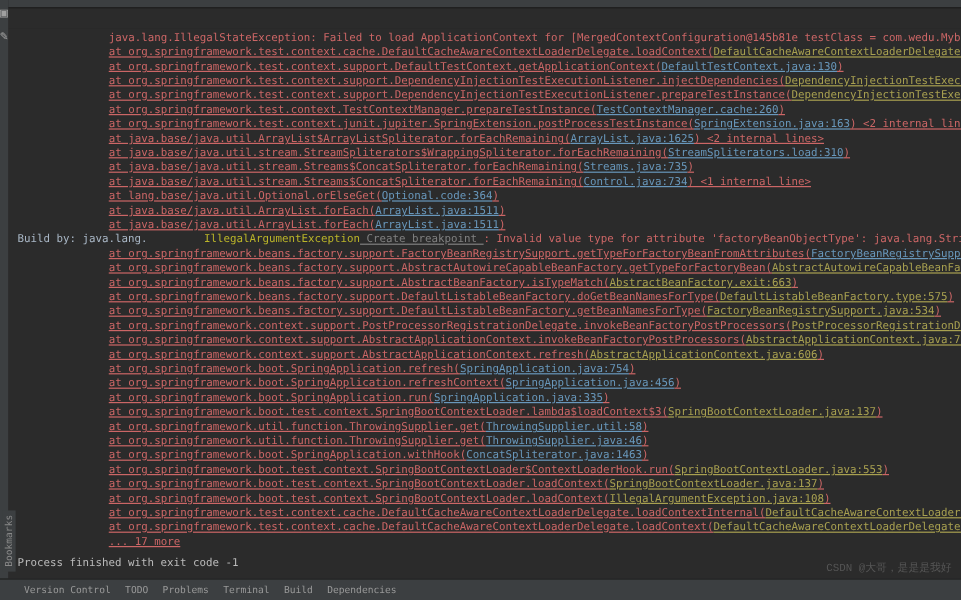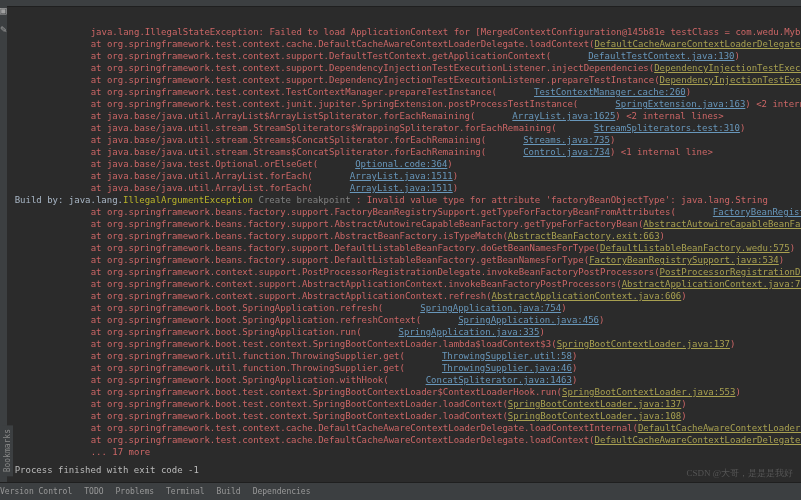--- a/index.html
+++ b/index.html
@@ -8,30 +8,30 @@
 .left-rail { width:22px; background:#3c3f41; display:flex; flex-direction:column; align-items:center; padding-top:4px; gap:6px; }
 .left-rail span { color:#a0a0a0; font-size:11px; }
 .side-tab { position:absolute; left:2px; bottom:24px; writing-mode:vertical-rl; transform:rotate(180deg); background:#3c3f41; color:#888; font-size:8px; padding:4px 1px; }
 .main { flex:1; display:flex; flex-direction:column; }
 .top-bar { height:6px; background:#3c3f41; }
 .tab-row { height:18px; background:#2b2b2b; border-top:1px solid #1f1f1f; }
 .console { flex:1; background:#2b2b2b; padding:2px 4px; overflow:hidden; line-height:12px; }
 .line { white-space:nowrap; }
 .indent { padding-left:80px; }
 .red { color:#cc6666; }
-.at { color:#cc6666; }
-.link { color:#6897bb; text-decoration:underline;margin-left:37px; }
+.at { color:#cc6666;text-decoration:underline; }
+.link { color:#6897bb; text-decoration:underline; }
 .ylink { color:#a8a050; text-decoration:underline; }
-.gray { color:#808080; }
+.gray { color:#808080;text-decoration:underline; }
 .caused { color:#a9b7c6; }
-.caused .yellow { color:#bbb529; }
+.caused .yellow { color:#bbb529;margin-left:47px; }
 .white { color:#bbbbbb; margin-top:6px; }
-.status-bar { position:absolute; bottom:0; left:0; right:0; height:18px; background:#3c3f41; display:flex; align-items:center; padding:0 0; font-size:8px; color:#999; gap:12px; border-top:1px solid #1f1f1f; }
+.status-bar { position:absolute; bottom:0; left:0; right:0; height:18px; background:#3c3f41; display:flex; align-items:center; padding:0 20px; font-size:8px; color:#999; gap:12px; border-top:1px solid #1f1f1f; }
 .status-bar .spacer { flex:1; }
-.watermark { position:absolute; right:8px; bottom:20px; color:#555; font-size:9px; font-family:Liberation Serif, serif; }
+.watermark { position:absolute; right:8px; bottom:20px; color:#555; font-size:9px; font-family:Liberation Mono, monospace; }
 </style>
 </head>
 <body>
 
 <div class="ide">
   <div class="left-rail">
     <span>▣</span>
     <span>✎</span>
   </div>
   <div class="side-tab">Bookmarks</div>
@@ -44,51 +44,51 @@
       <div class="line red indent">java.lang.IllegalStateException: Failed to load ApplicationContext for [MergedContextConfiguration@145b81e testClass = com.wedu.MybatisplusProject01ApplicationTests,</div>
 
       <div id="stack1">
           <div class="line indent"><span class="at">at org.springframework.test.context.cache.DefaultCacheAwareContextLoaderDelegate.loadContext(</span><span class="ylink">DefaultCacheAwareContextLoaderDelegate.java:108</span></div>
           <div class="line indent"><span class="at">at org.springframework.test.context.support.DefaultTestContext.getApplicationContext(</span><span class="link">DefaultTestContext.java:130</span><span class="at">)</span></div>
           <div class="line indent"><span class="at">at org.springframework.test.context.support.DependencyInjectionTestExecutionListener.injectDependencies(</span><span class="ylink">DependencyInjectionTestExecutionListener.java:142</span></div>
           <div class="line indent"><span class="at">at org.springframework.test.context.support.DependencyInjectionTestExecutionListener.prepareTestInstance(</span><span class="ylink">DependencyInjectionTestExecutionListener.java:98</span></div>
           <div class="line indent"><span class="at">at org.springframework.test.context.TestContextManager.prepareTestInstance(</span><span class="link">TestContextManager.cache:260</span><span class="at">)</span></div>
           <div class="line indent"><span class="at">at org.springframework.test.context.junit.jupiter.SpringExtension.postProcessTestInstance(</span><span class="link">SpringExtension.java:163</span><span class="at">) &lt;2 internal lines&gt;</span></div>
           <div class="line indent"><span class="at">at java.base/java.util.ArrayList$ArrayListSpliterator.forEachRemaining(</span><span class="link">ArrayList.java:1625</span><span class="at">) &lt;2 internal lines&gt;</span></div>
-          <div class="line indent"><span class="at">at java.base/java.util.stream.StreamSpliterators$WrappingSpliterator.forEachRemaining(</span><span class="link">StreamSpliterators.test:310</span><span class="at">)</span></div>
+          <div class="line indent"><span class="at">at java.base/java.util.stream.StreamSpliterators$WrappingSpliterator.forEachRemaining(</span><span class="link">StreamSpliterators.load:310</span><span class="at">)</span></div>
           <div class="line indent"><span class="at">at java.base/java.util.stream.Streams$ConcatSpliterator.forEachRemaining(</span><span class="link">Streams.java:735</span><span class="at">)</span></div>
           <div class="line indent"><span class="at">at java.base/java.util.stream.Streams$ConcatSpliterator.forEachRemaining(</span><span class="link">Control.java:734</span><span class="at">) &lt;1 internal line&gt;</span></div>
-          <div class="line indent"><span class="at">at java.base/java.test.Optional.orElseGet(</span><span class="link">Optional.code:364</span><span class="at">)</span></div>
+          <div class="line indent"><span class="at">at lang.base/java.util.Optional.orElseGet(</span><span class="link">Optional.code:364</span><span class="at">)</span></div>
           <div class="line indent"><span class="at">at java.base/java.util.ArrayList.forEach(</span><span class="link">ArrayList.java:1511</span><span class="at">)</span></div>
           <div class="line indent"><span class="at">at java.base/java.util.ArrayList.forEach(</span><span class="link">ArrayList.java:1511</span><span class="at">)</span></div>
         </div>
 
       <div class="line caused" style="padding-left:4px;">
         <span>Build by: java.lang.</span><span class="yellow">IllegalArgumentException</span><span class="gray"> Create breakpoint </span><span class="red">: Invalid value type for attribute 'factoryBeanObjectType': java.lang.String</span>
       </div>
 
       <div id="stack2">
           <div class="line indent"><span class="at">at org.springframework.beans.factory.support.FactoryBeanRegistrySupport.getTypeForFactoryBeanFromAttributes(</span><span class="link">FactoryBeanRegistrySupport.java:86</span></div>
           <div class="line indent"><span class="at">at org.springframework.beans.factory.support.AbstractAutowireCapableBeanFactory.getTypeForFactoryBean(</span><span class="ylink">AbstractAutowireCapableBeanFactory.java:837</span></div>
           <div class="line indent"><span class="at">at org.springframework.beans.factory.support.AbstractBeanFactory.isTypeMatch(</span><span class="ylink">AbstractBeanFactory.exit:663</span><span class="at">)</span></div>
-          <div class="line indent"><span class="at">at org.springframework.beans.factory.support.DefaultListableBeanFactory.doGetBeanNamesForType(</span><span class="ylink">DefaultListableBeanFactory.wedu:575</span><span class="at">)</span></div>
+          <div class="line indent"><span class="at">at org.springframework.beans.factory.support.DefaultListableBeanFactory.doGetBeanNamesForType(</span><span class="ylink">DefaultListableBeanFactory.type:575</span><span class="at">)</span></div>
           <div class="line indent"><span class="at">at org.springframework.beans.factory.support.DefaultListableBeanFactory.getBeanNamesForType(</span><span class="ylink">FactoryBeanRegistrySupport.java:534</span><span class="at">)</span></div>
           <div class="line indent"><span class="at">at org.springframework.context.support.PostProcessorRegistrationDelegate.invokeBeanFactoryPostProcessors(</span><span class="ylink">PostProcessorRegistrationDelegate.java:138</span></div>
           <div class="line indent"><span class="at">at org.springframework.context.support.AbstractApplicationContext.invokeBeanFactoryPostProcessors(</span><span class="ylink">AbstractApplicationContext.java:788</span></div>
           <div class="line indent"><span class="at">at org.springframework.context.support.AbstractApplicationContext.refresh(</span><span class="ylink">AbstractApplicationContext.java:606</span><span class="at">)</span></div>
           <div class="line indent"><span class="at">at org.springframework.boot.SpringApplication.refresh(</span><span class="link">SpringApplication.java:754</span><span class="at">)</span></div>
           <div class="line indent"><span class="at">at org.springframework.boot.SpringApplication.refreshContext(</span><span class="link">SpringApplication.java:456</span><span class="at">)</span></div>
           <div class="line indent"><span class="at">at org.springframework.boot.SpringApplication.run(</span><span class="link">SpringApplication.java:335</span><span class="at">)</span></div>
           <div class="line indent"><span class="at">at org.springframework.boot.test.context.SpringBootContextLoader.lambda$loadContext$3(</span><span class="ylink">SpringBootContextLoader.java:137</span><span class="at">)</span></div>
           <div class="line indent"><span class="at">at org.springframework.util.function.ThrowingSupplier.get(</span><span class="link">ThrowingSupplier.util:58</span><span class="at">)</span></div>
           <div class="line indent"><span class="at">at org.springframework.util.function.ThrowingSupplier.get(</span><span class="link">ThrowingSupplier.java:46</span><span class="at">)</span></div>
           <div class="line indent"><span class="at">at org.springframework.boot.SpringApplication.withHook(</span><span class="link">ConcatSpliterator.java:1463</span><span class="at">)</span></div>
           <div class="line indent"><span class="at">at org.springframework.boot.test.context.SpringBootContextLoader$ContextLoaderHook.run(</span><span class="ylink">SpringBootContextLoader.java:553</span><span class="at">)</span></div>
           <div class="line indent"><span class="at">at org.springframework.boot.test.context.SpringBootContextLoader.loadContext(</span><span class="ylink">SpringBootContextLoader.java:137</span><span class="at">)</span></div>
-          <div class="line indent"><span class="at">at org.springframework.boot.test.context.SpringBootContextLoader.loadContext(</span><span class="ylink">SpringBootContextLoader.java:108</span><span class="at">)</span></div>
+          <div class="line indent"><span class="at">at org.springframework.boot.test.context.SpringBootContextLoader.loadContext(</span><span class="ylink">IllegalArgumentException.java:108</span><span class="at">)</span></div>
           <div class="line indent"><span class="at">at org.springframework.test.context.cache.DefaultCacheAwareContextLoaderDelegate.loadContextInternal(</span><span class="ylink">DefaultCacheAwareContextLoaderDelegate.java:225</span></div>
           <div class="line indent"><span class="at">at org.springframework.test.context.cache.DefaultCacheAwareContextLoaderDelegate.loadContext(</span><span class="ylink">DefaultCacheAwareContextLoaderDelegate.java:152</span></div>
           <div class="line indent"><span class="at">... 17 more</span></div>
         </div>
 
       <div class="line white" style="padding-left:4px;">Process finished with exit code -1</div>
     </div>
   </div>
 
   <div class="watermark">CSDN @大哥，是是是我好</div>

